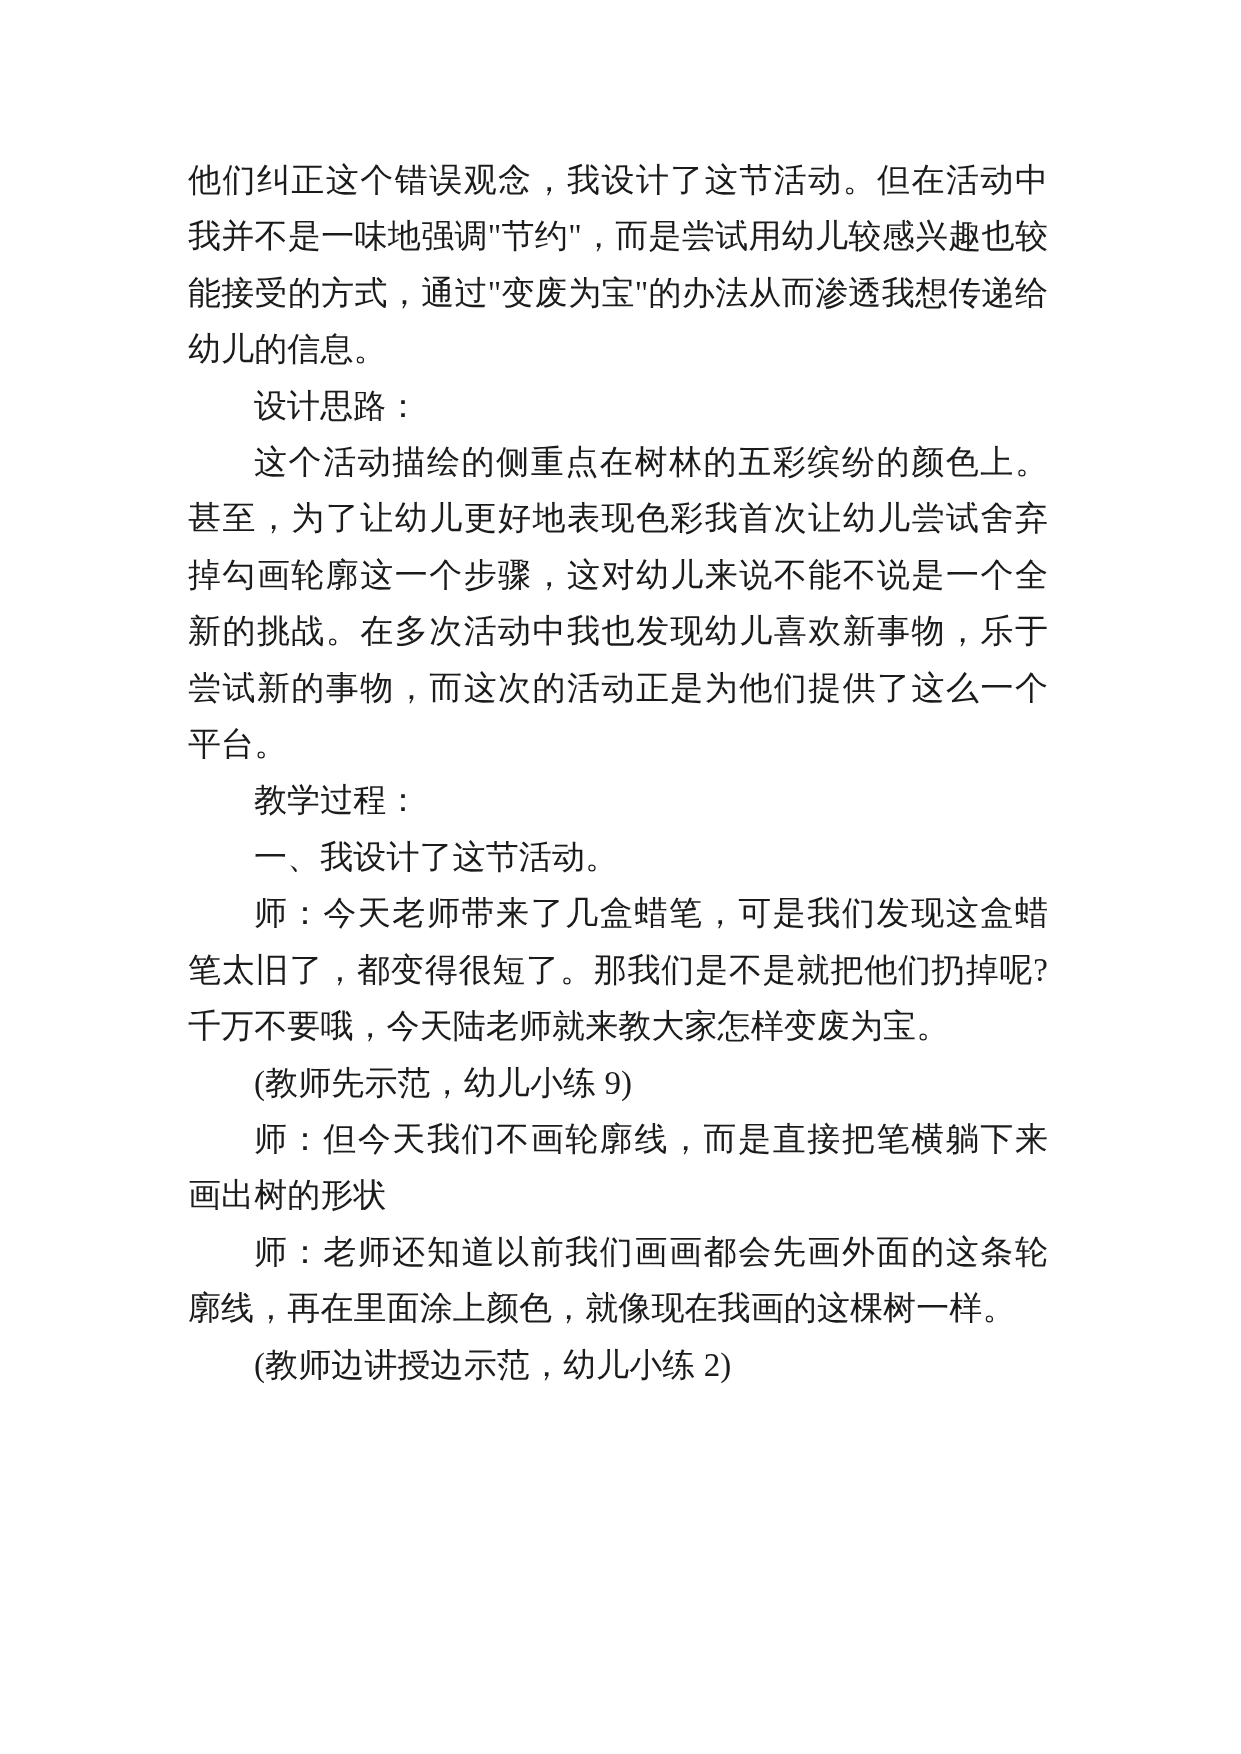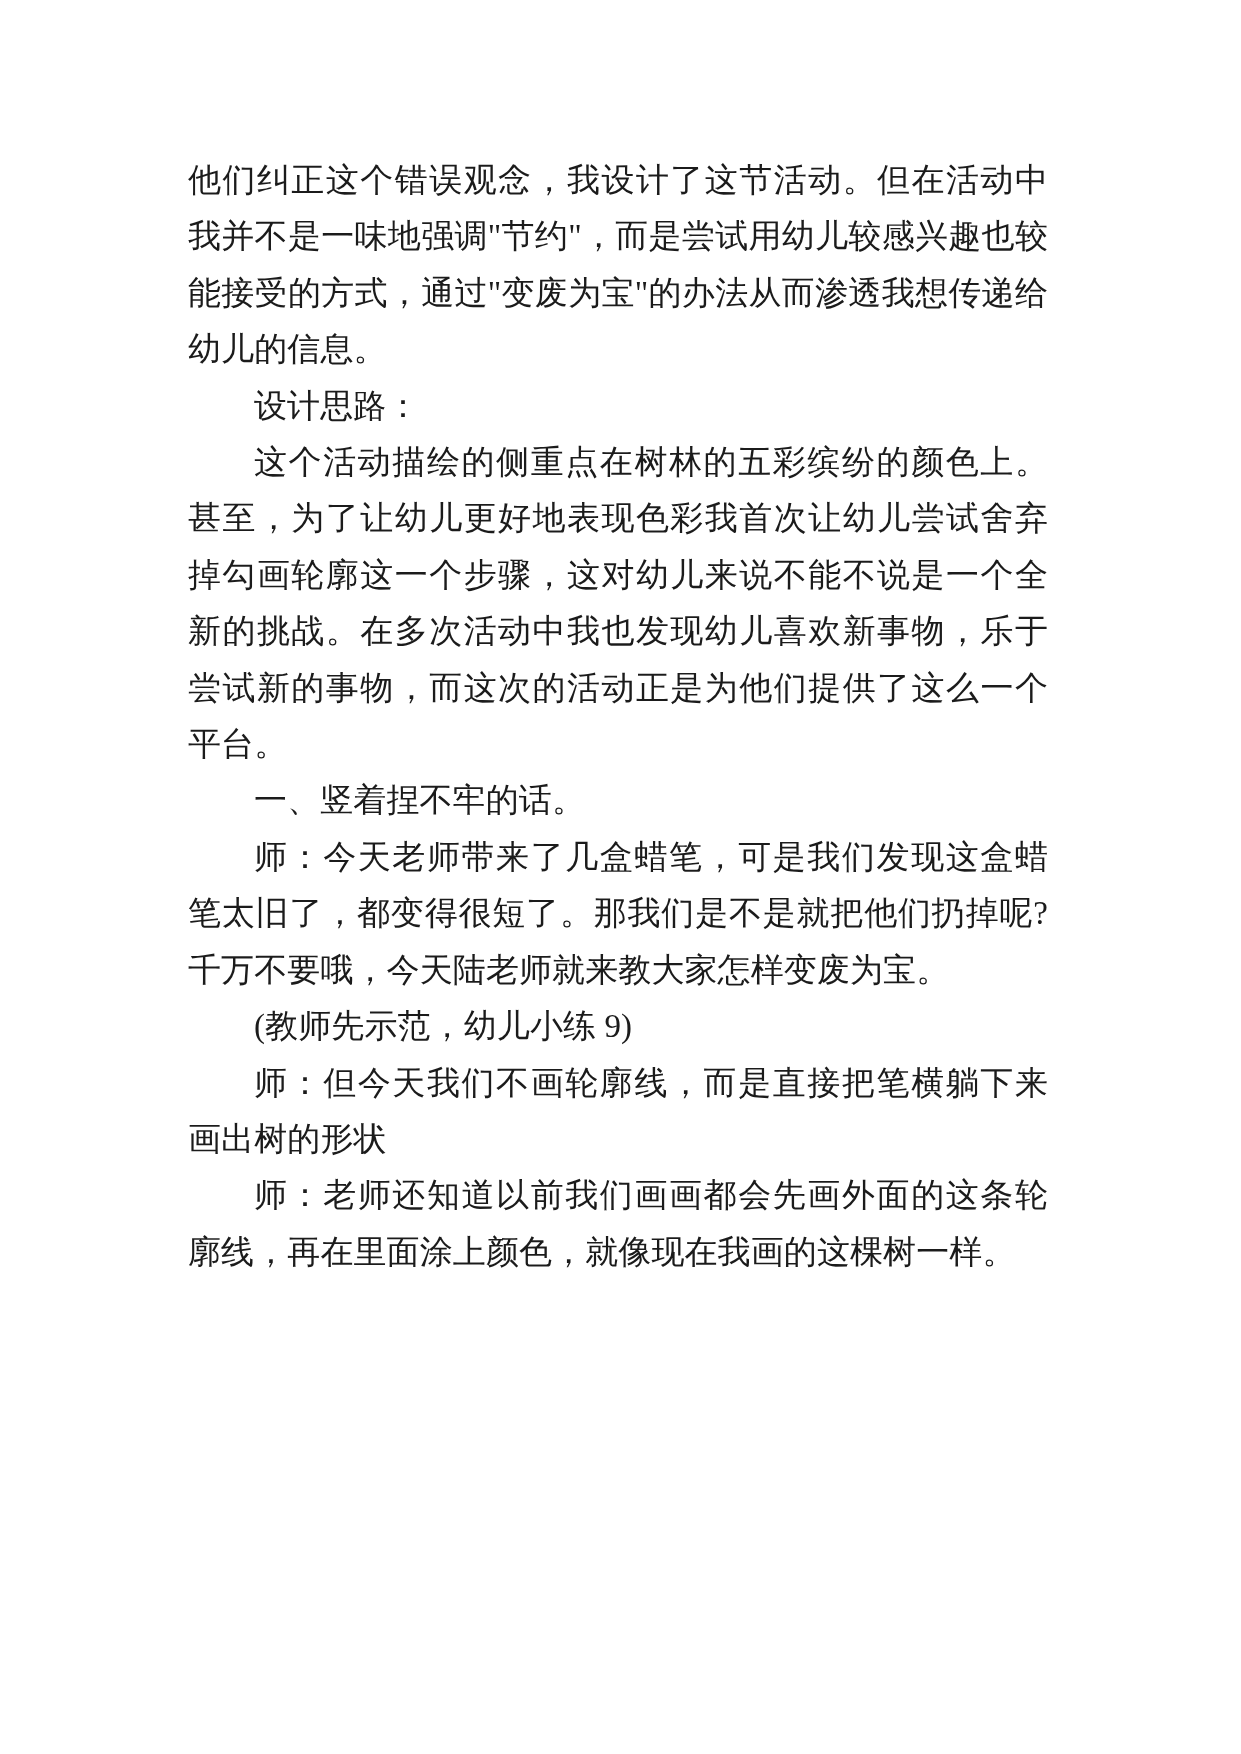--- a/index.html
+++ b/index.html
@@ -38,19 +38,21 @@
   }
 </style>
 </head>
 <body>
 
 <div class="page" style="background: rgb(255, 255, 255);">
   <div class="doc-body" style="color: rgb(27, 27, 27);">
       <p class="">他们纠正这个错误观念，我设计了这节活动。但在活动中我并不是一味地强调"节约"，而是尝试用幼儿较感兴趣也较能接受的方式，通过"变废为宝"的办法从而渗透我想传递给幼儿的信息。</p>
       <p class="indent">设计思路：</p>
       <p class="indent">这个活动描绘的侧重点在树林的五彩缤纷的颜色上。甚至，为了让幼儿更好地表现色彩我首次让幼儿尝试舍弃掉勾画轮廓这一个步骤，这对幼儿来说不能不说是一个全新的挑战。在多次活动中我也发现幼儿喜欢新事物，乐于尝试新的事物，而这次的活动正是为他们提供了这么一个平台。</p>
-      <p class="indent">一、竖着捏不牢的话。</p>
+      <p class="indent">教学过程：</p>
+      <p class="indent">一、我设计了这节活动。</p>
       <p class="indent">师：今天老师带来了几盒蜡笔，可是我们发现这盒蜡笔太旧了，都变得很短了。那我们是不是就把他们扔掉呢?千万不要哦，今天陆老师就来教大家怎样变废为宝。</p>
       <p class="indent">(教师先示范，幼儿小练 9)</p>
       <p class="indent">师：但今天我们不画轮廓线，而是直接把笔横躺下来画出树的形状</p>
       <p class="indent">师：老师还知道以前我们画画都会先画外面的这条轮廓线，再在里面涂上颜色，就像现在我画的这棵树一样。</p>
+      <p class="indent">(教师边讲授边示范，幼儿小练 2)</p>
     </div>
 </div>
 
 </body></html>

